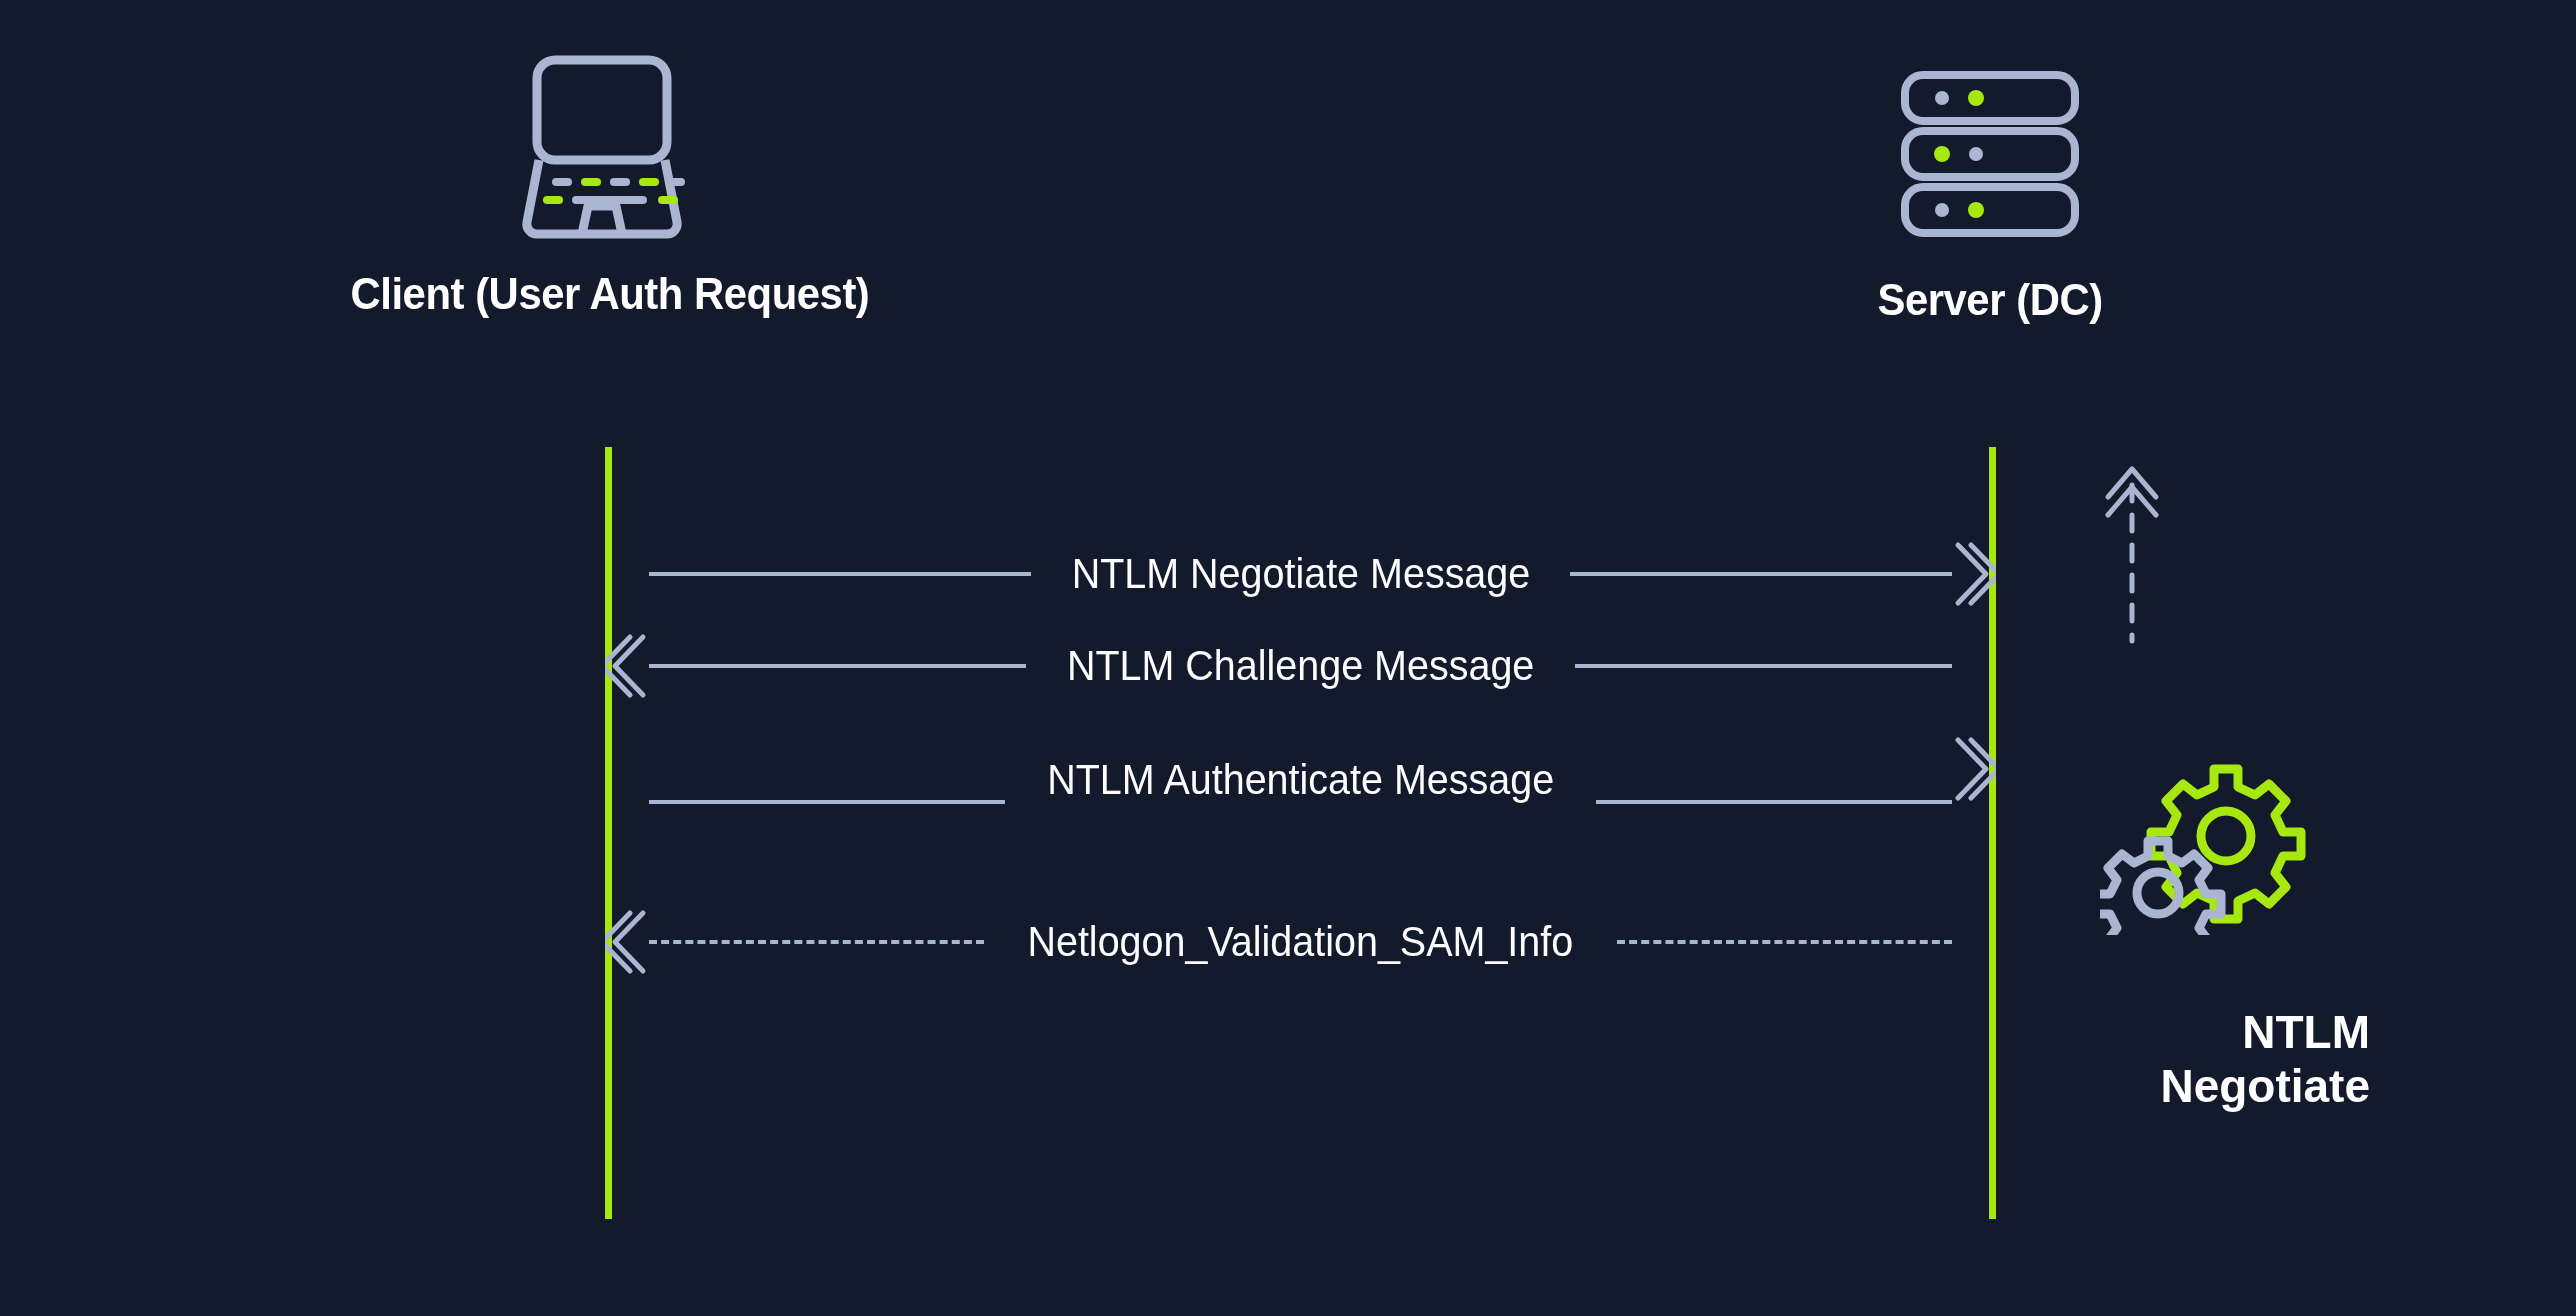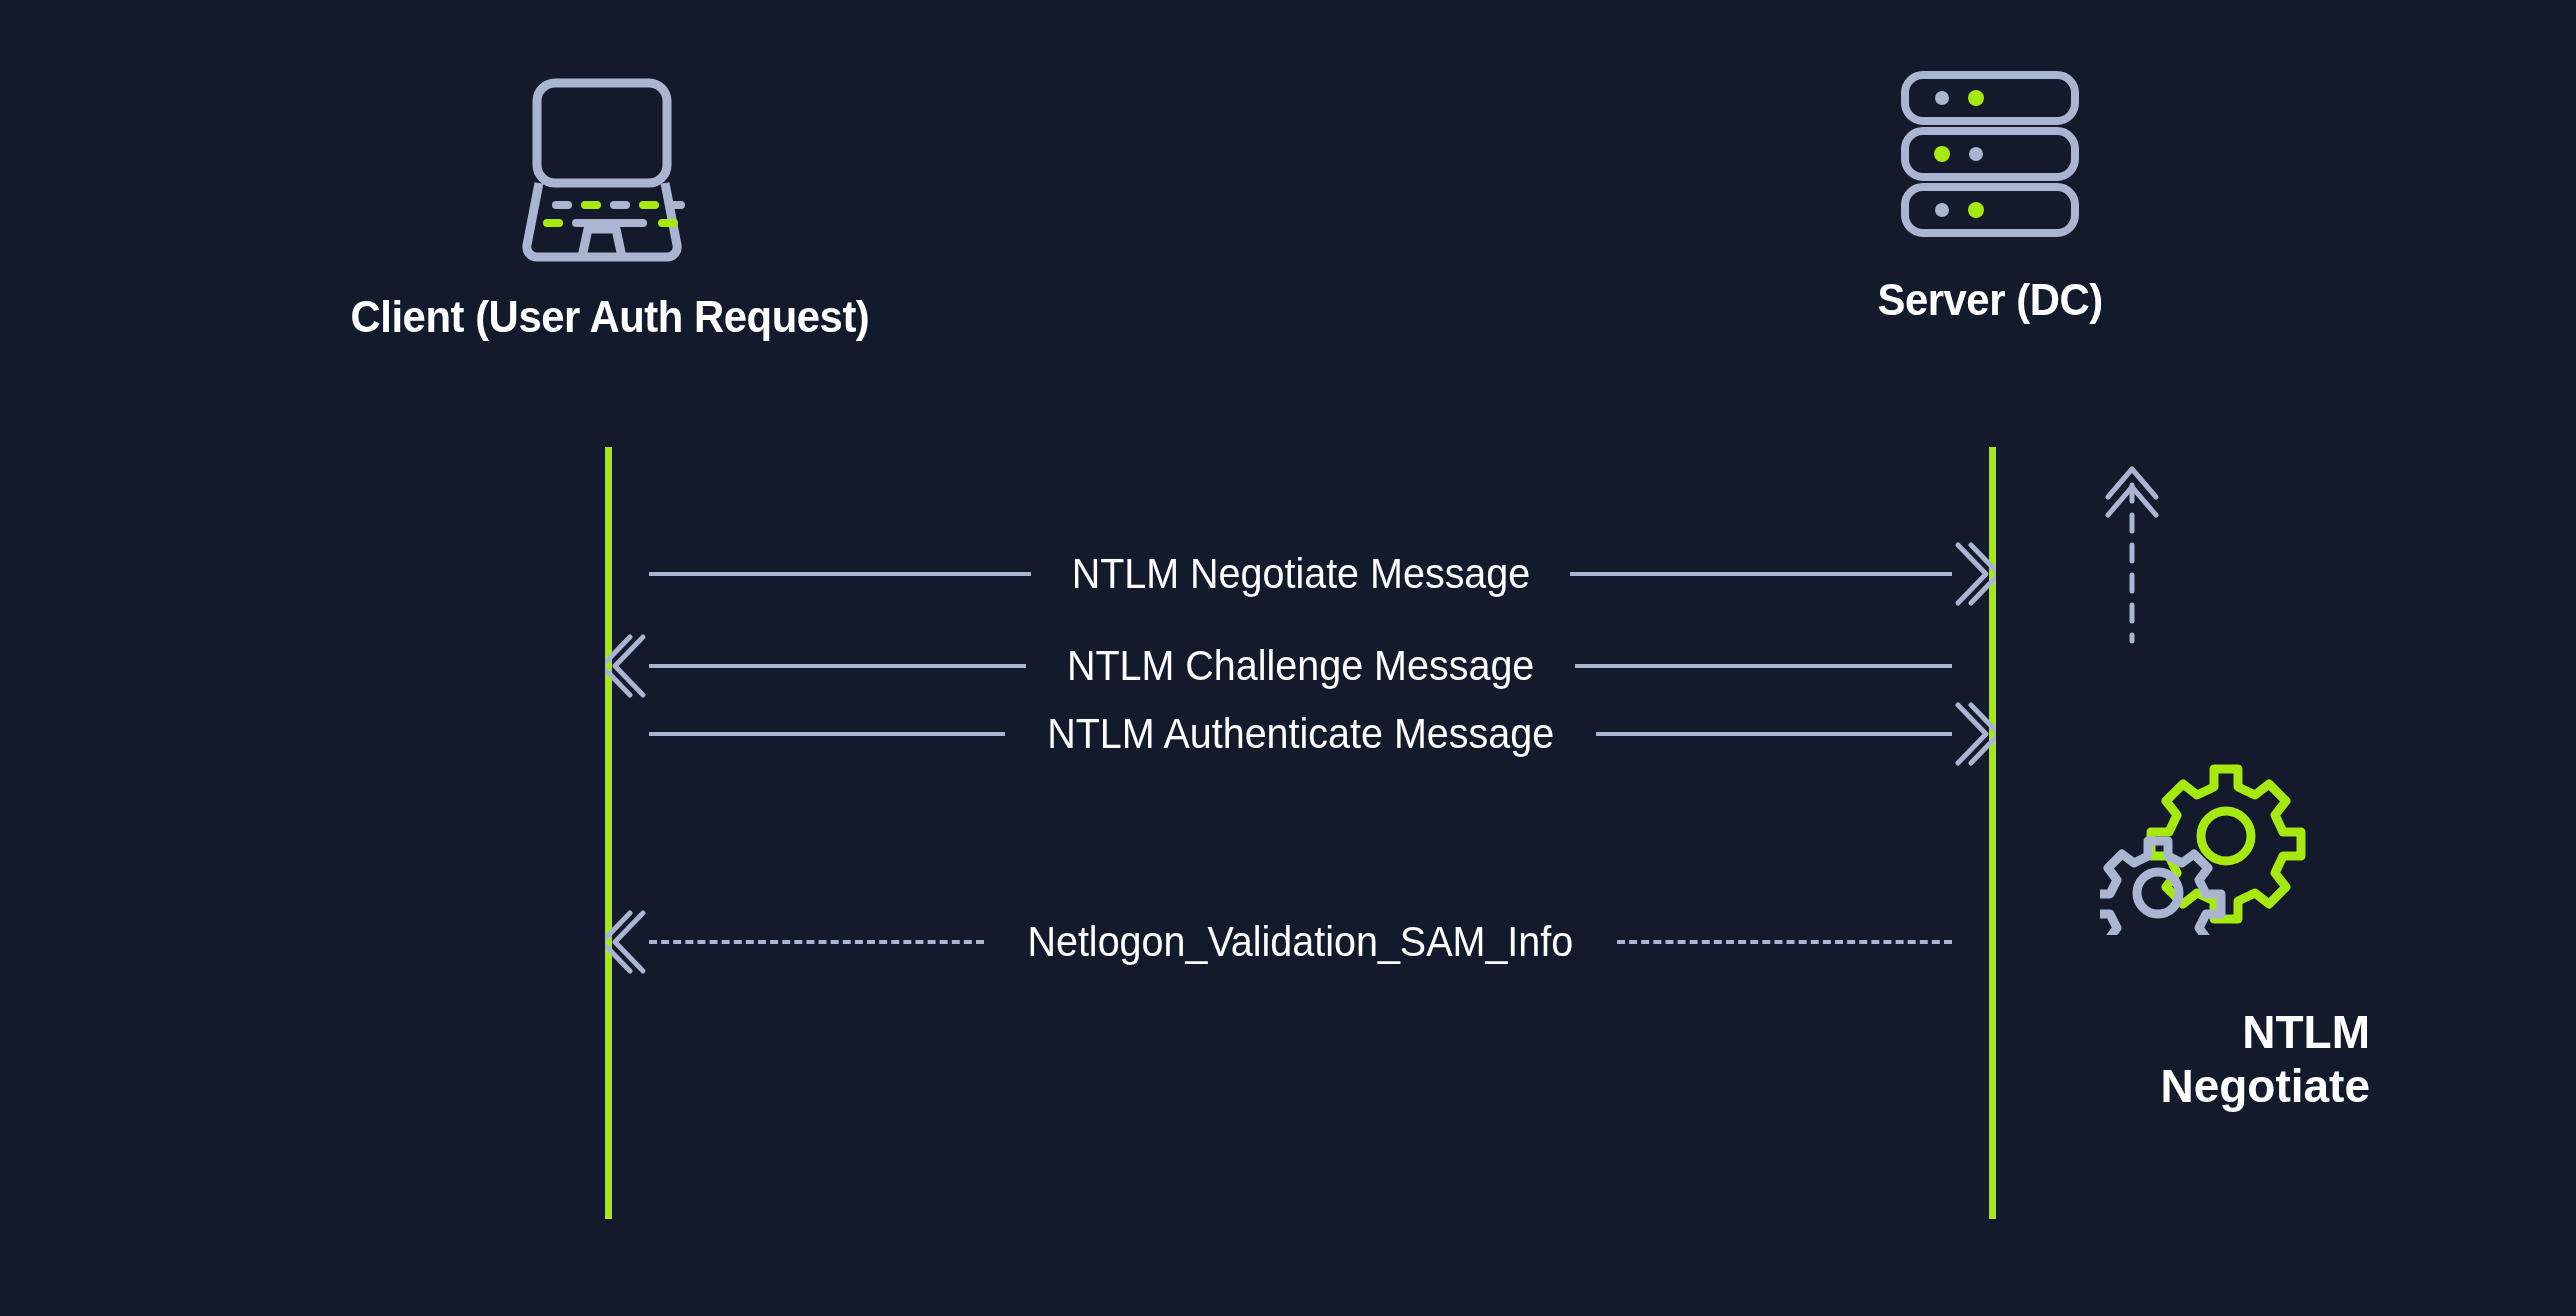--- a/index.html
+++ b/index.html
@@ -17,21 +17,21 @@
     font-family: "Liberation Sans", sans-serif;
   }
 
   
   .actor {
     position: absolute;
     display: flex;
     flex-direction: column;
     align-items: center;
   }
-  #actor-client { left: 280px; top: 77px; width: 660px; }
+  #actor-client { left: 280px; top: 54px; width: 660px; }
   #actor-server { left: 1700px; top: 70px; width: 580px; }
 
   .actor-icon { display: block; }
 
   .actor-label {
     margin-top: 22px;
     color: #ffffff;
     font-weight: 700;
     font-size: 45px;
     letter-spacing: -0.5px;
@@ -54,21 +54,21 @@
     position: absolute;
     left: 605px;
     width: 1391px;
     height: 92px;
     display: flex;
     align-items: center;
     justify-content: center;
   }
   #row-1 { top: 528px; text-align: right; }
   #row-2 { top: 620px; }
-  #row-3 { top: 688px; }
+  #row-3 { top: 712px; align-items: flex-end; }
   #row-4 { top: 804px; }
   #row-5 { top: 896px; }
 
   .msg-line {
     flex: 1 1 auto;
     height: 0;
     border-top: 4px solid #a9b5d1;
     position: relative;
   }
   .msg-line.dashed {

